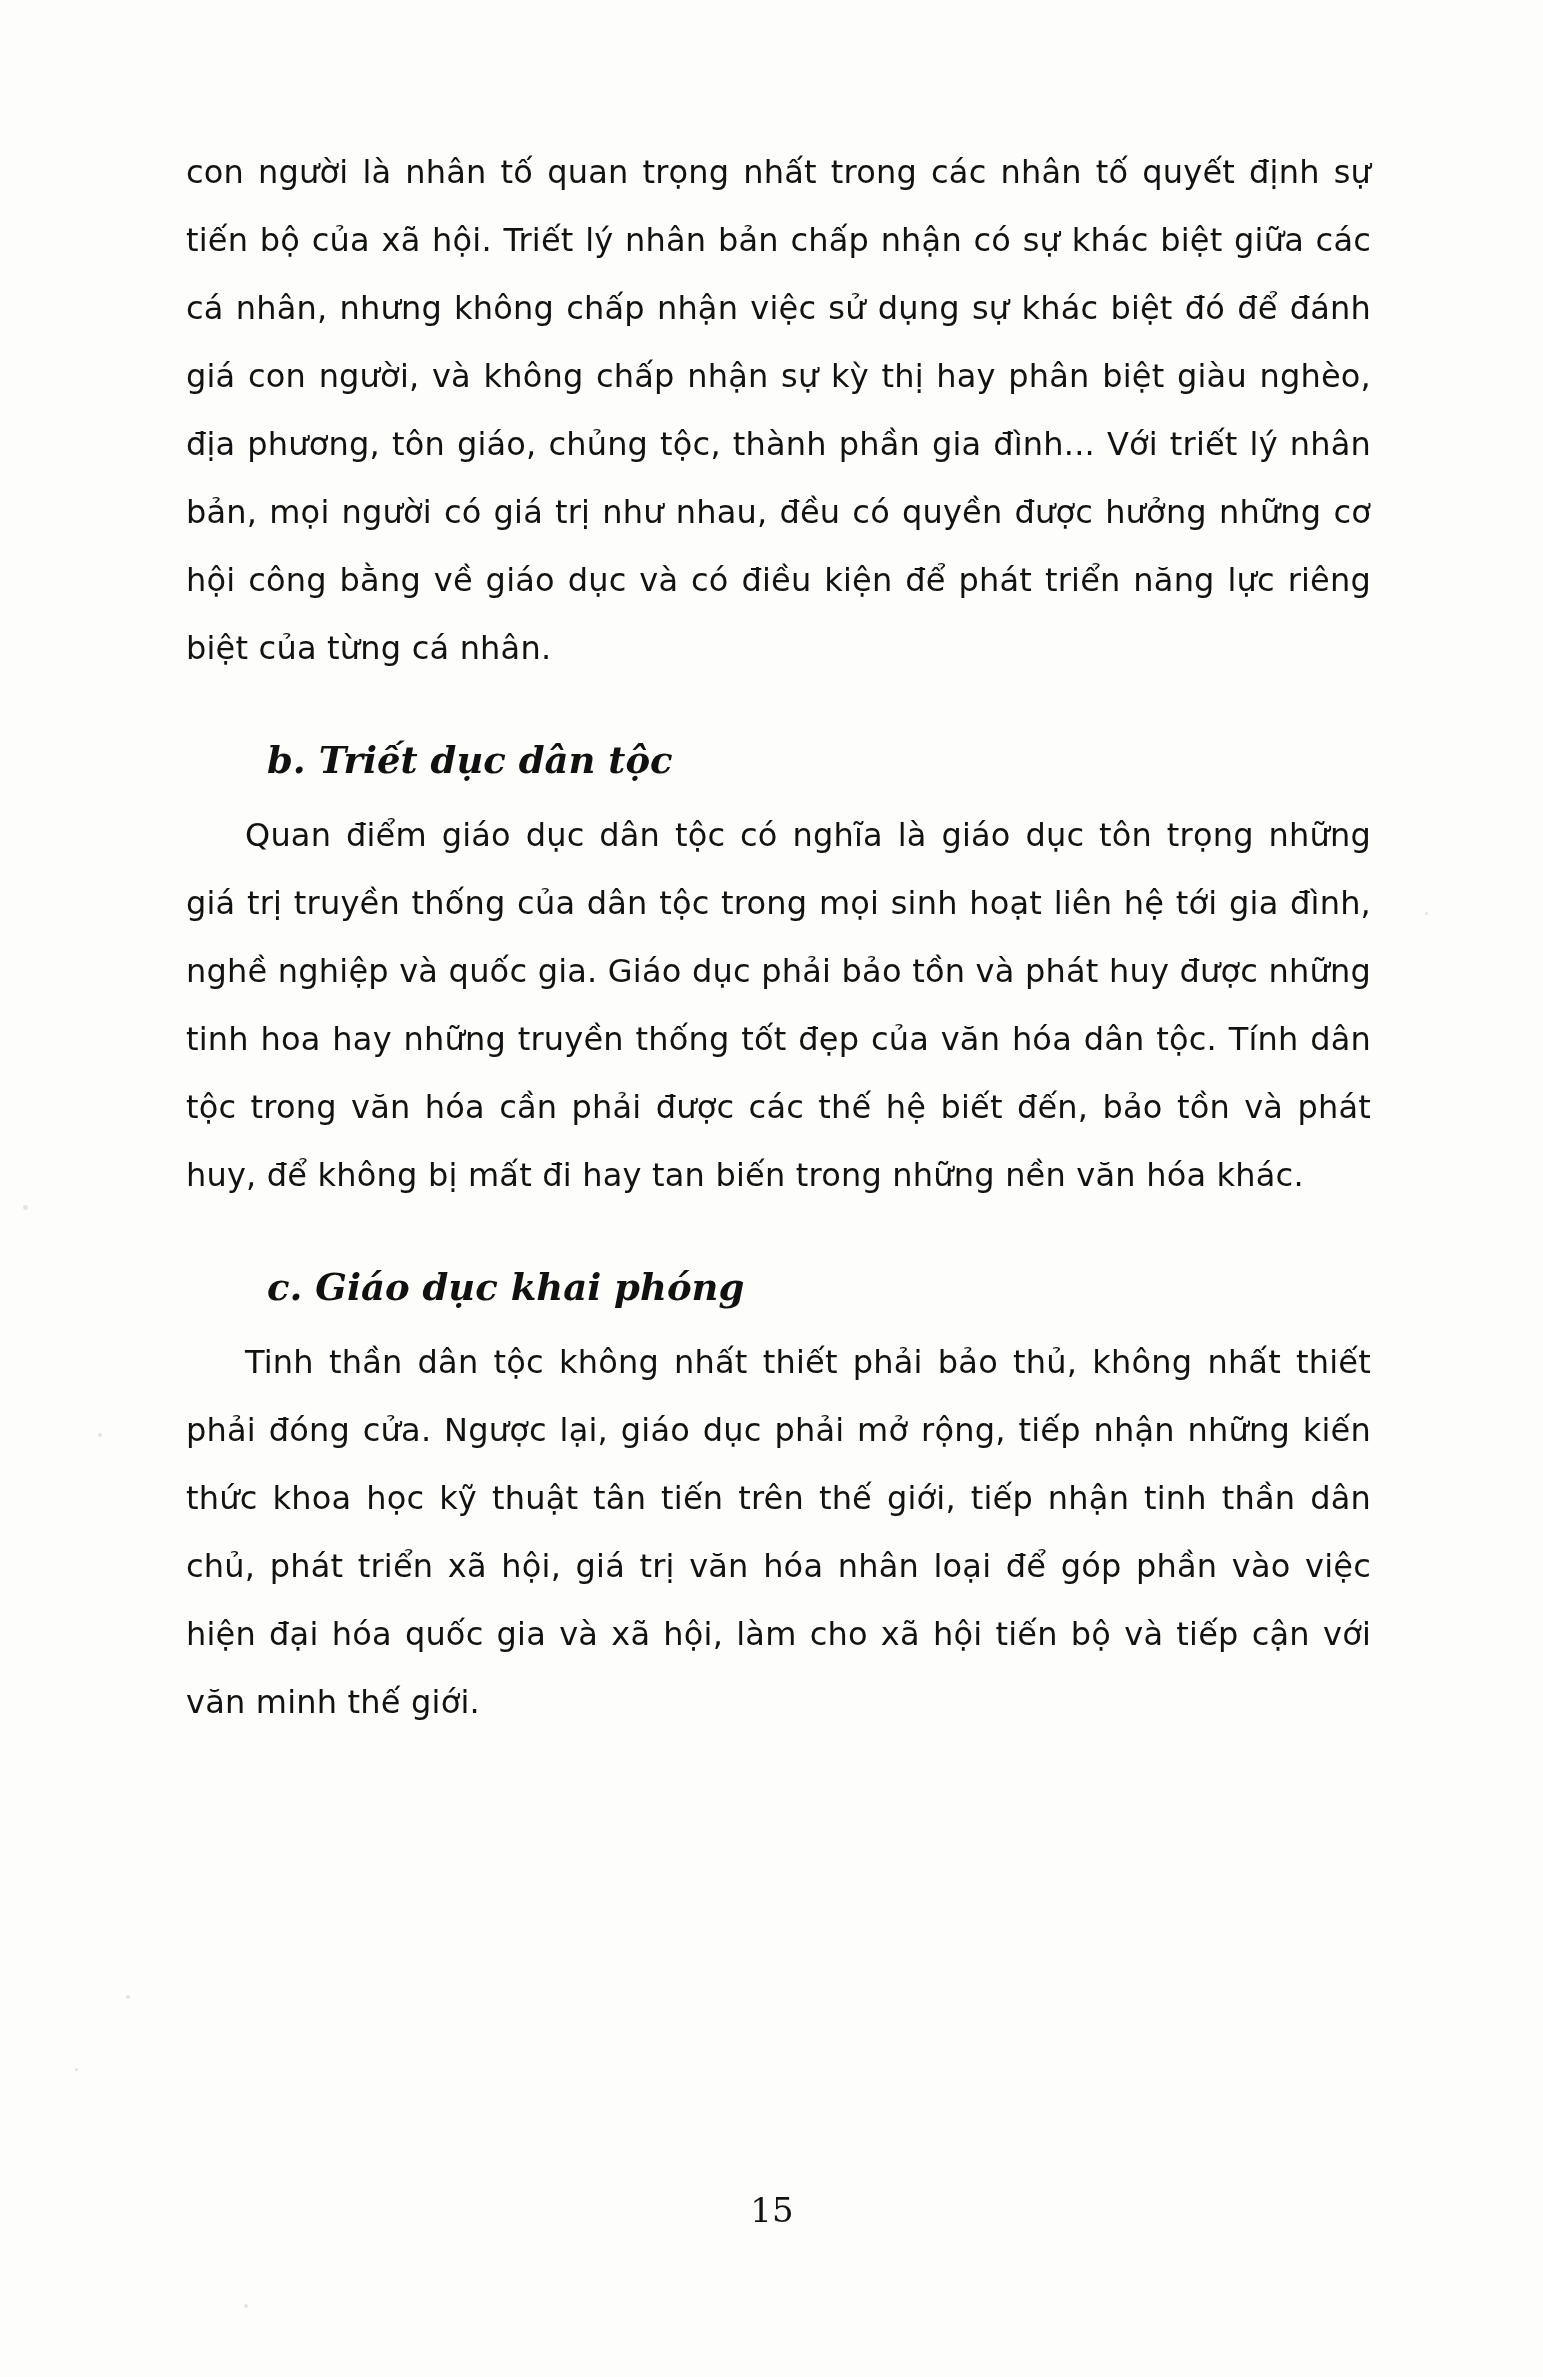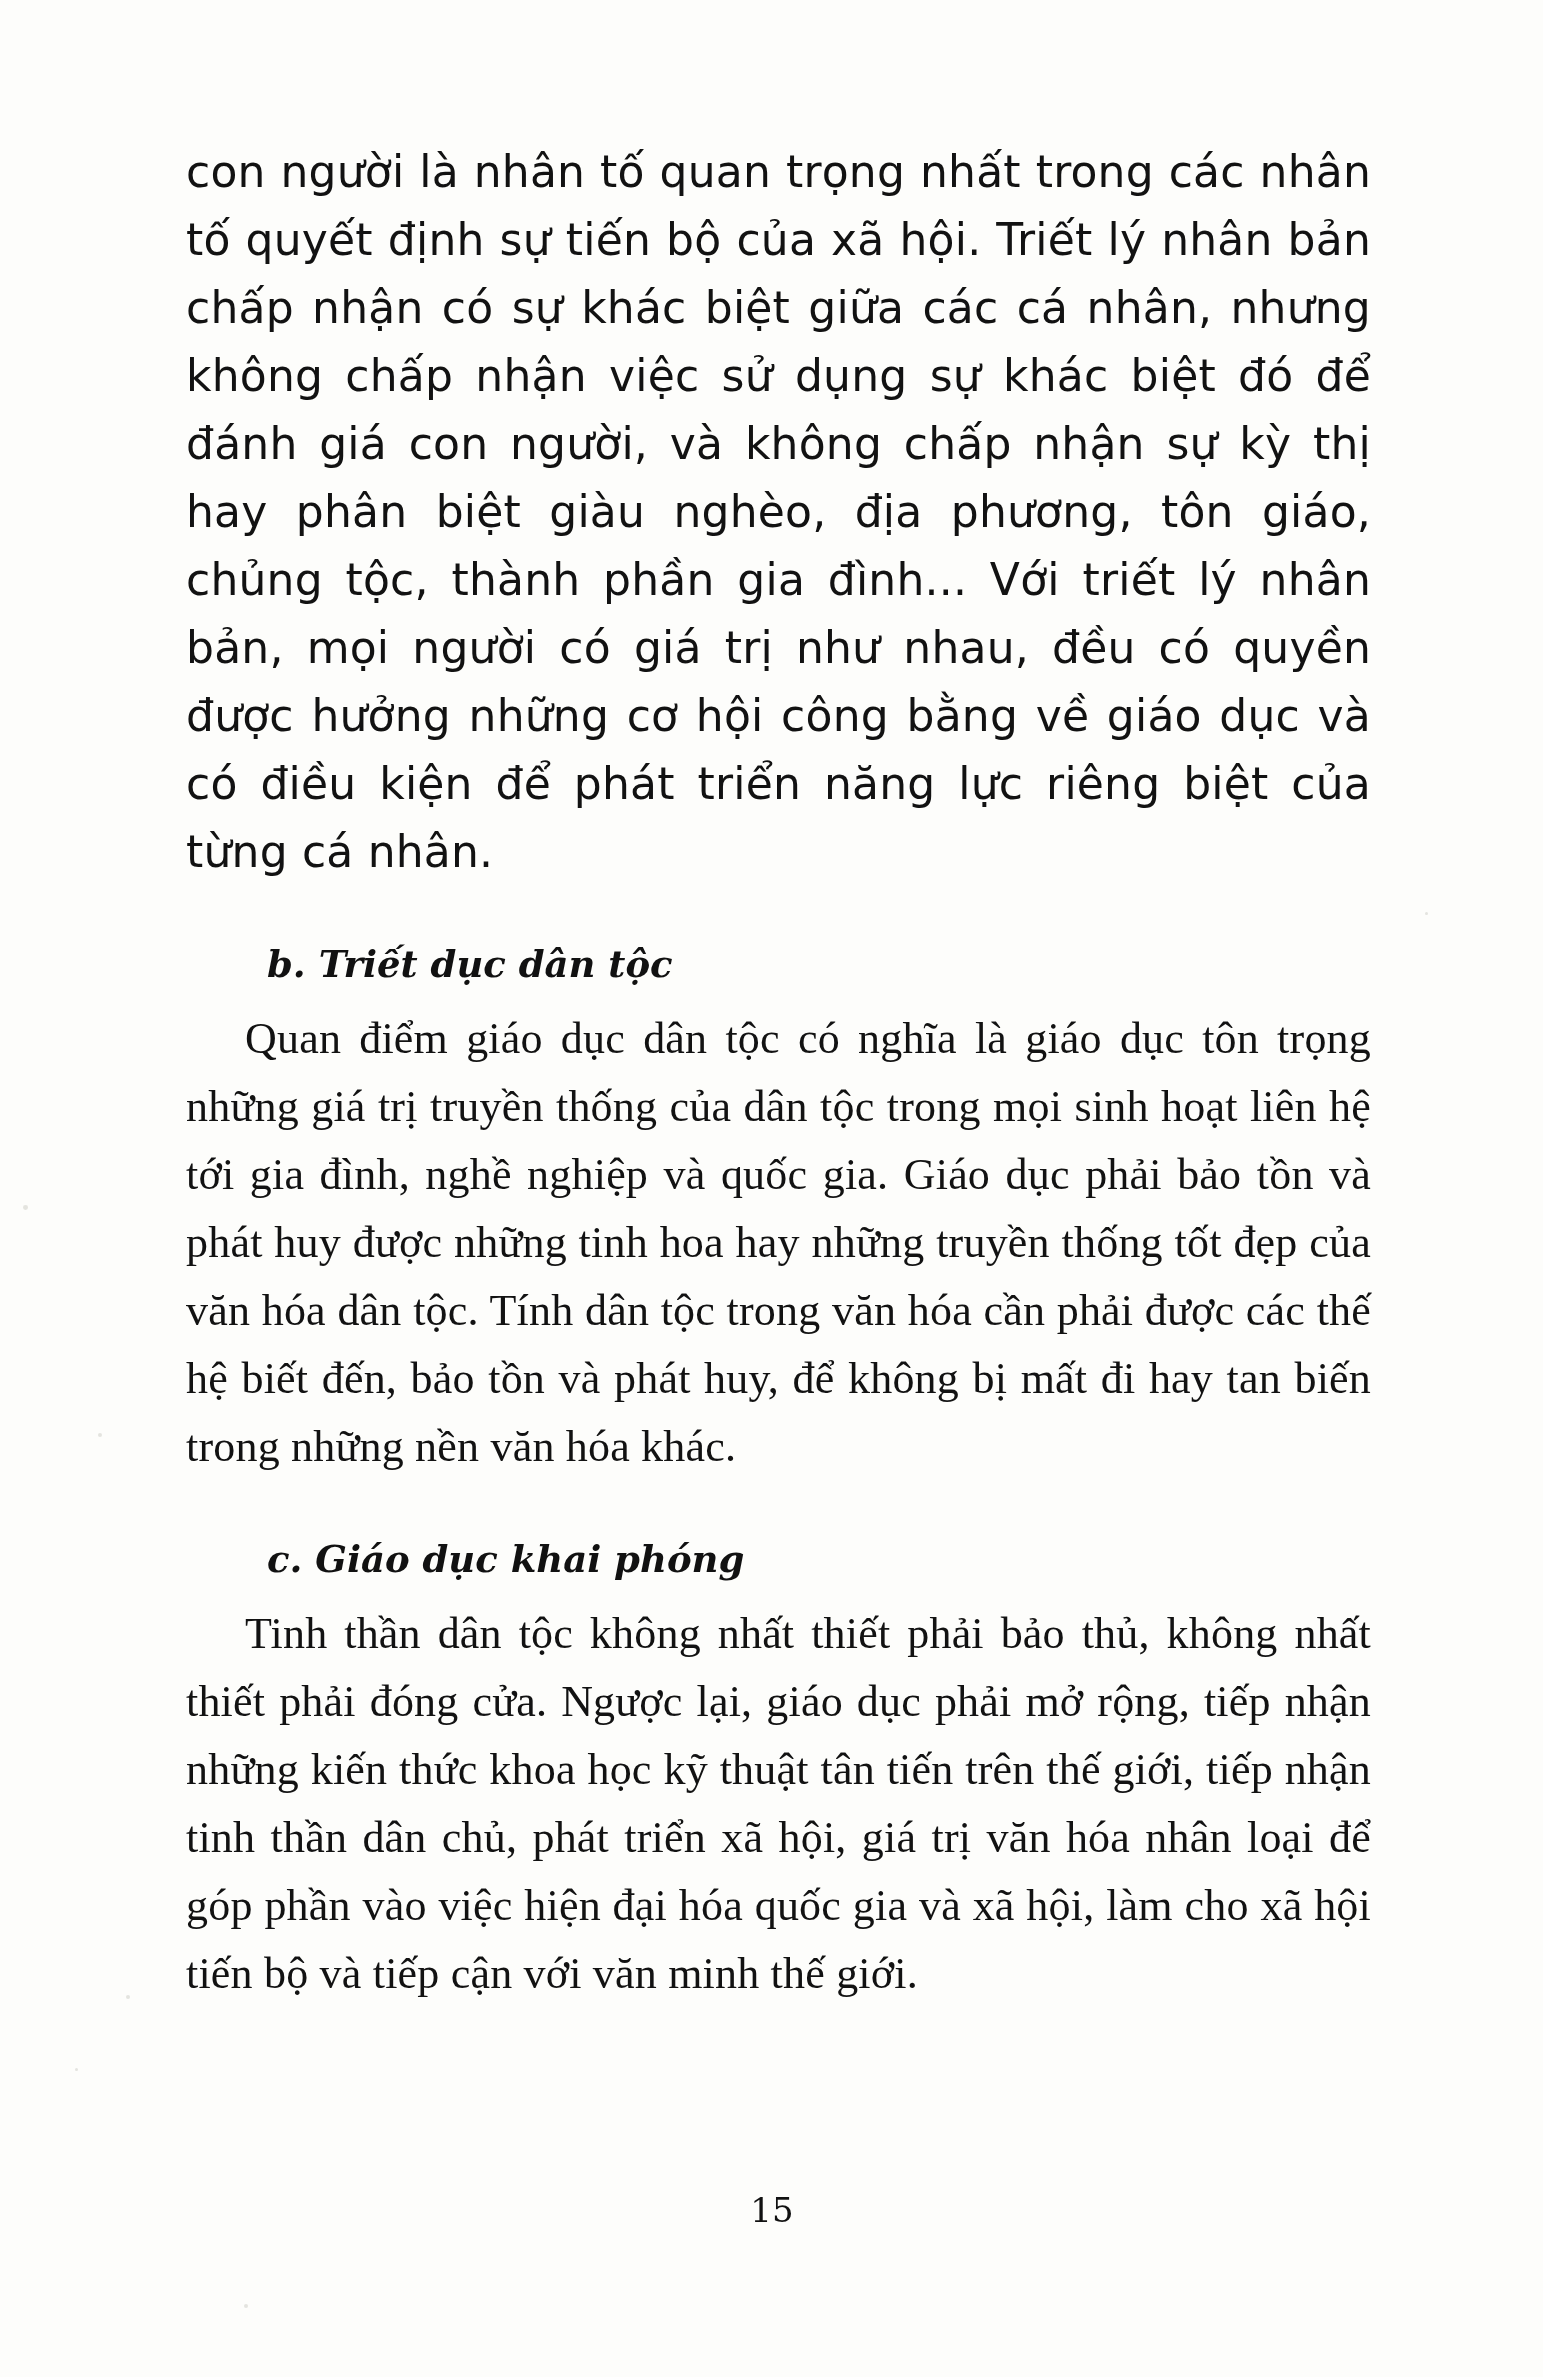--- a/index.html
+++ b/index.html
@@ -24,35 +24,34 @@
     background: #fdfdfb;
   }
   .content {
     position: absolute;
     left: 186px;
     top: 138px;
     width: 1185px;
   }
   p.para {
     margin: 0;
-    font-size: 44px;
+    font-size: 32px;
     line-height: 68px;
     text-align: justify;
     text-justify: inter-word;
     letter-spacing: 0.2px;
     color: #121212;
     font-family: "DejaVu Sans", sans-serif;
     font-weight: 400;
   }
   p.para.noindent {
     text-indent: 0;
   }
   p.para.indent {
     text-indent: 59px;
-    font-family: Liberation Serif, serif;
   }
   .heading {
     margin: 0;
     font-size: 37px;
     line-height: 65px;
     font-weight: 700;
     font-style: italic;
     font-family: "DejaVu Serif", serif;
     padding-left: 81px;
     color: #111111;

